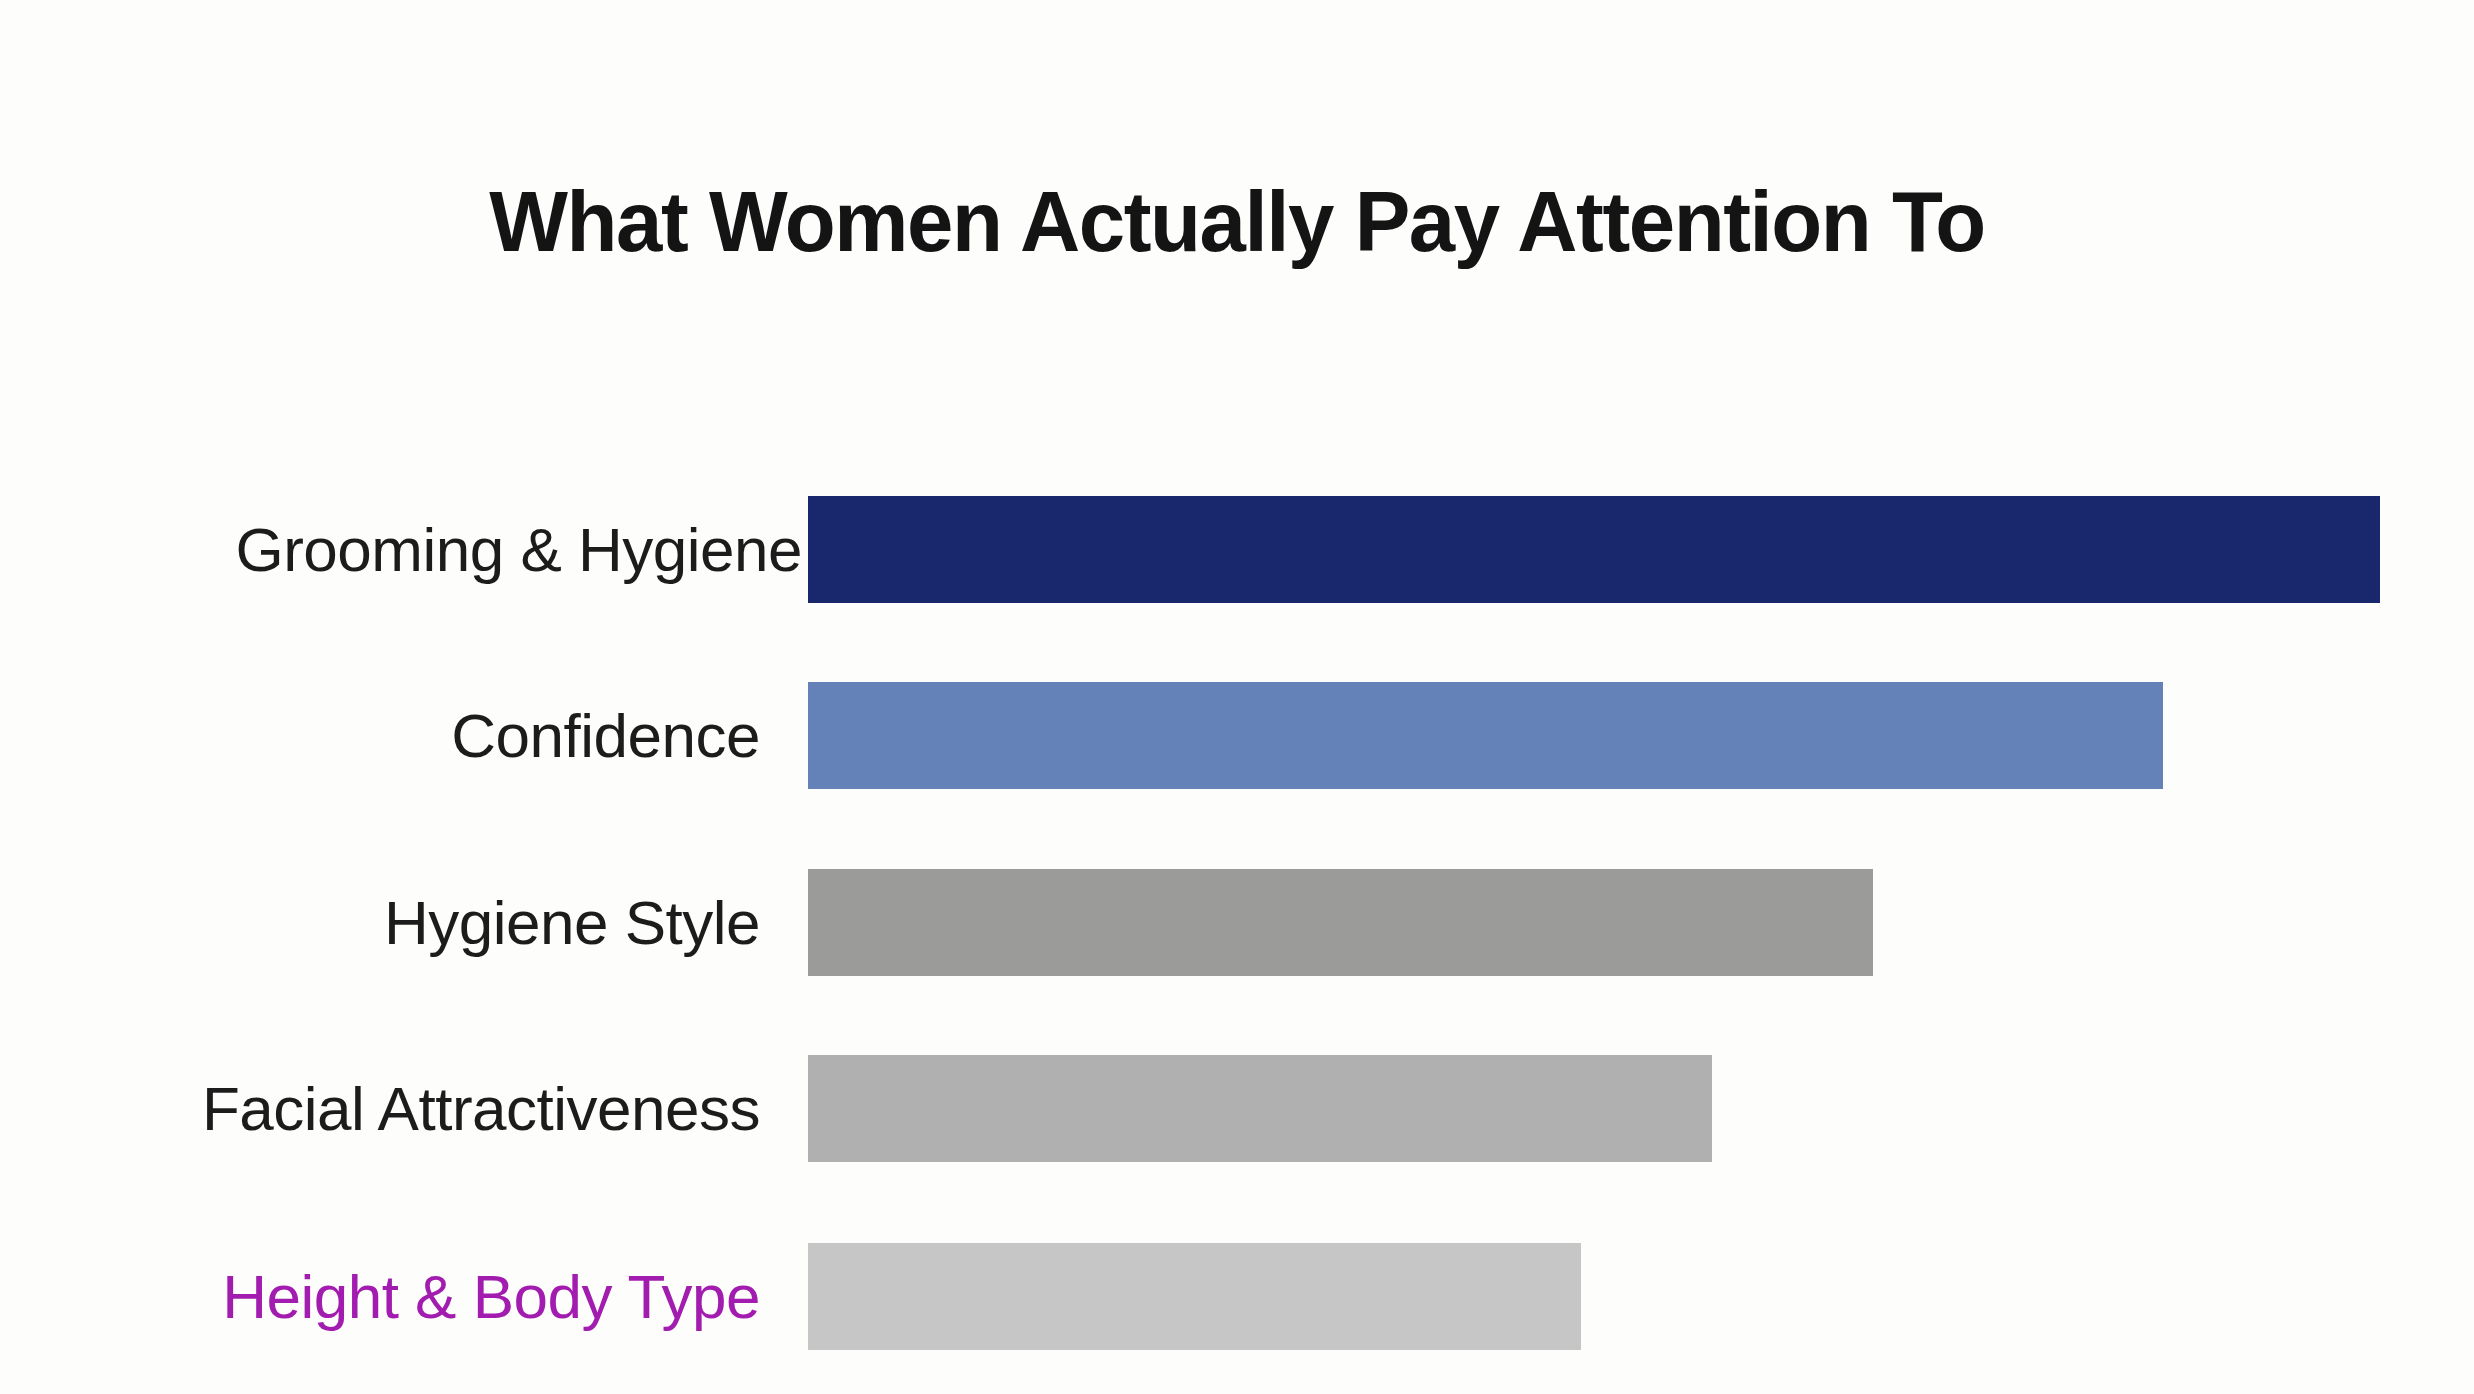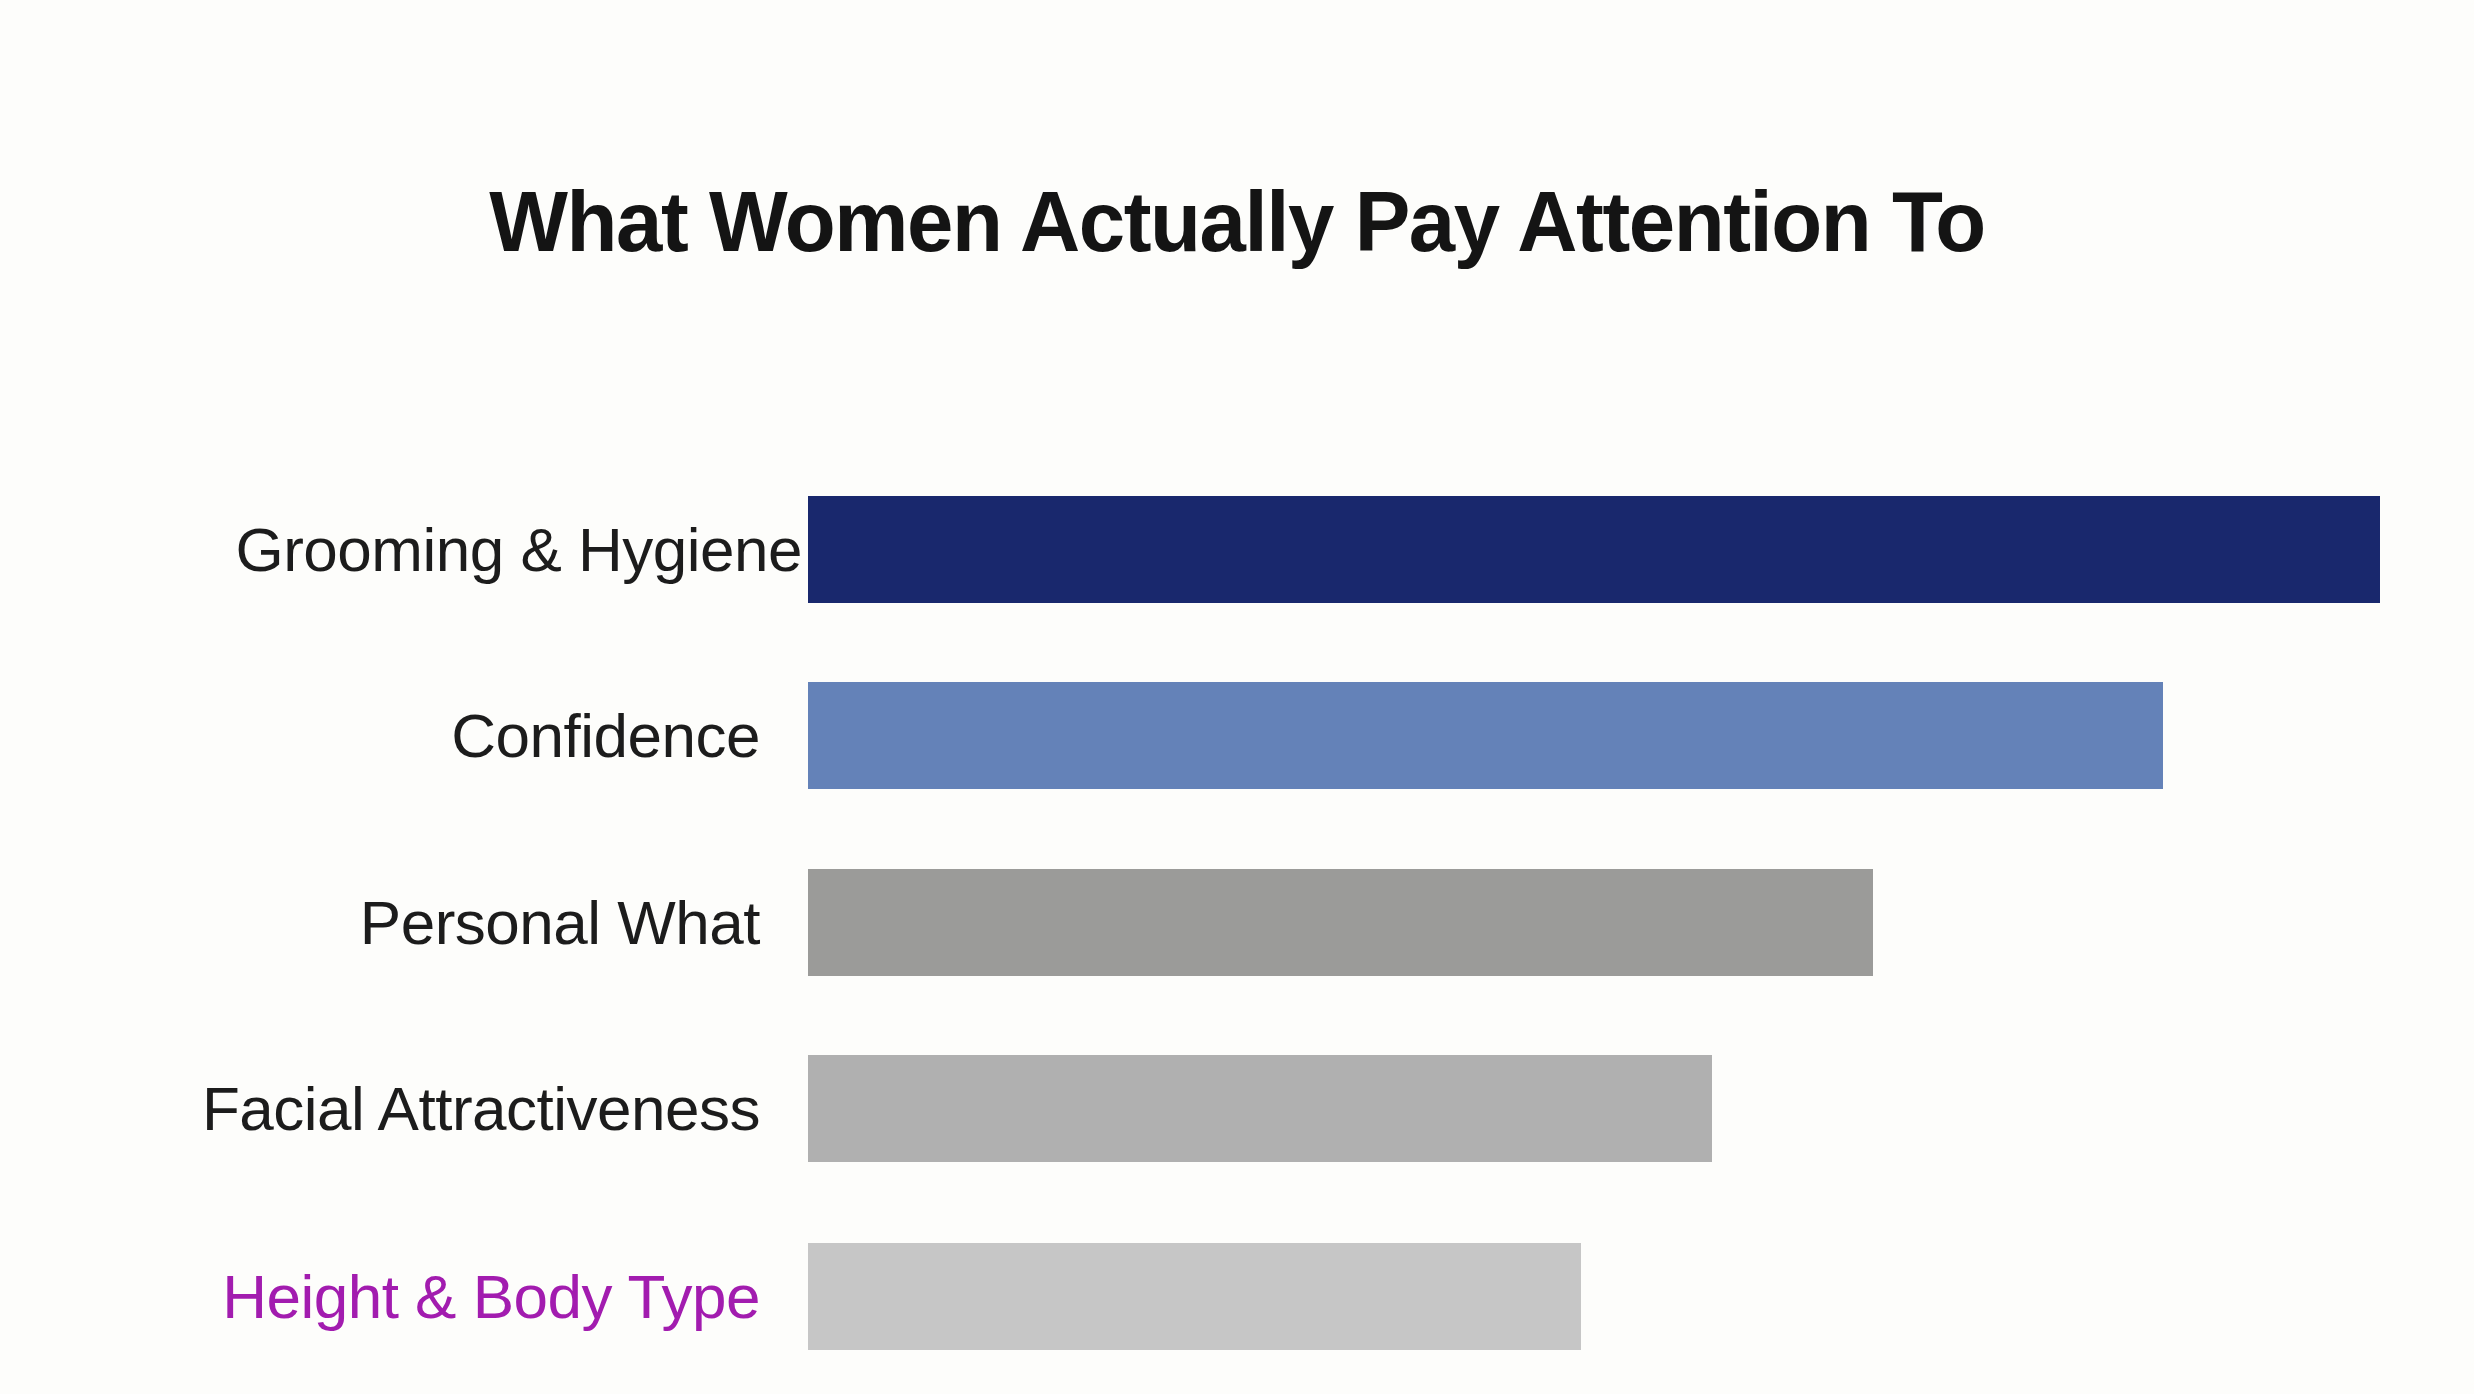--- a/index.html
+++ b/index.html
@@ -106,21 +106,21 @@
     </div>
 
     <div class="bar-row" style="top:682px;border-radius:8px;">
       <div class="bar-label" style="color: rgb(28, 28, 28);">Confidence</div>
       <div class="bar-track">
         <div class="bar-fill" style="width: 1355px; background: rgb(100, 130, 184);"></div>
       </div>
     </div>
 
     <div class="bar-row" style="top:869px;">
-      <div class="bar-label" style="color: rgb(28, 28, 28);">Personal What</div>
+      <div class="bar-label" style="color: rgb(28, 28, 28);">Hygiene Style</div>
       <div class="bar-track">
         <div class="bar-fill" style="width: 1065px; background: rgb(155, 155, 153);"></div>
       </div>
     </div>
 
     <div class="bar-row" style="top:1055px;">
       <div class="bar-label" style="color: rgb(28, 28, 28);">Facial Attractiveness</div>
       <div class="bar-track">
         <div class="bar-fill" style="width: 904px; background: rgb(176, 176, 176);"></div>
       </div>

